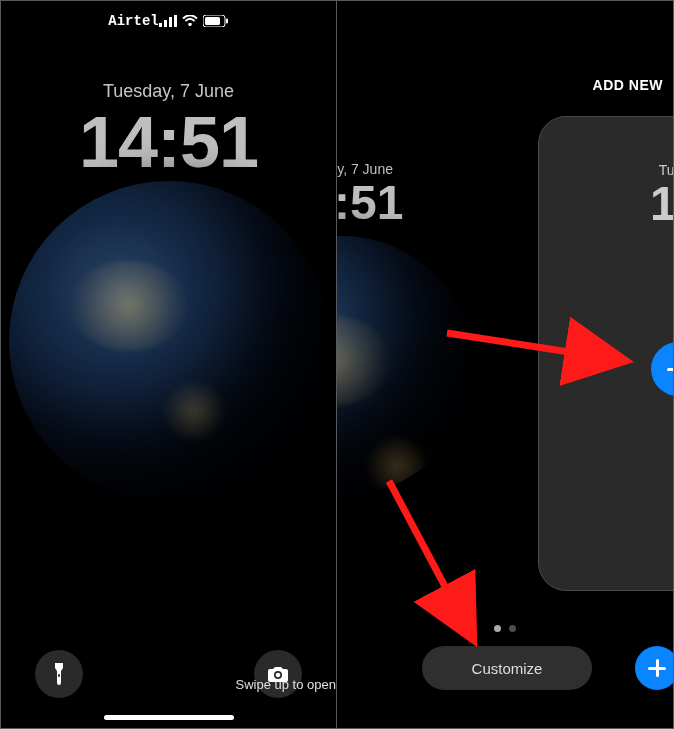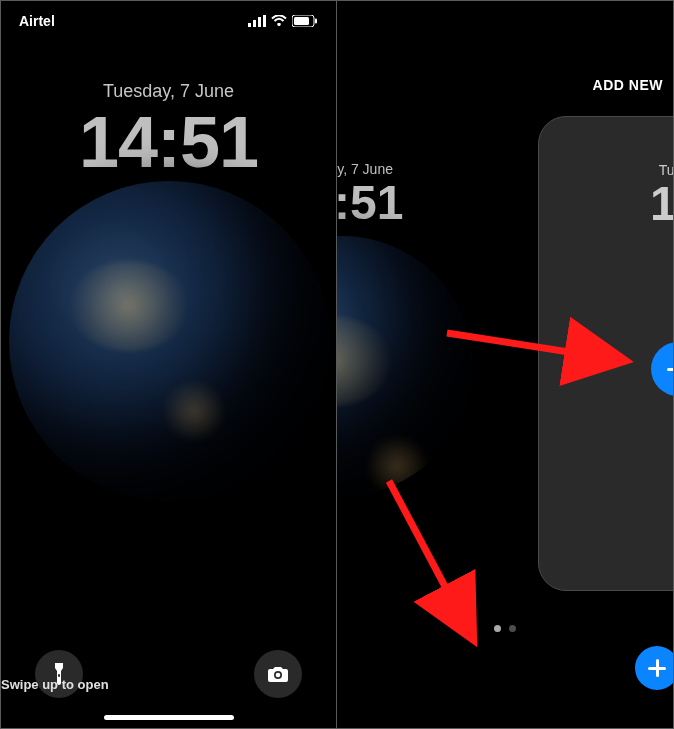--- a/index.html
+++ b/index.html
@@ -26,25 +26,26 @@
     width: 337px; height: 729px;
     border: 1px solid #5a5a5a;
     border-left: none;
     background: #000;
     overflow: hidden;
   }
   
   .status-bar {
     height: 40px;
     display: flex;
-    justify-content: space-between;
+    justify-content: center;
     align-items: center;
     padding: 7px 18px;
     font-size: 14px;
     font-weight: 600;
+    font-family: Liberation Mono, monospace;
   }
   .status-right { display: flex; align-items: center; gap: 5px; }
   
   .clock-block {
     text-align: center;
     margin-top: 40px;
   }
   .date-line {
     font-size: 18px;
     font-weight: 500;
@@ -102,23 +103,23 @@
     border-radius: 50%;
     background: #2a2a2a;
     display: flex;
     align-items: center;
     justify-content: center;
   }
   .swipe-text {
     position: absolute;
     bottom: 36px;
     left: 0; right: 0;
-    text-align: left;
+    text-align: right;
     font-size: 13px;
-    font-weight: 700;
+    font-weight: 400;
     color: #e0e0e0;
   }
   .home-indicator {
     position: absolute;
     bottom: 8px;
     left: 50%;
     transform: translateX(-50%);
     width: 130px; height: 5px;
     border-radius: 3px;
     background: #fff;
@@ -289,20 +290,23 @@
       <span class="plus-h"></span>
 
     </div>
   </div>
 
   <div class="page-dots">
     <div class="dot active"></div>
     <div class="dot"></div>
   </div>
 
+  <div class="customize-btn">
+    <span>Customize</span>
+  </div>
 
   <div class="add-small">
     <span class="plus-h"></span>
     <span class="plus-v"></span>
   </div>
 
   <div class="arrow" style="left:110px; top:310px;">
     <svg width="200" height="80">
         <defs>
           <marker id="ah1" markerWidth="12" markerHeight="12" refX="9" refY="5" orient="auto">

